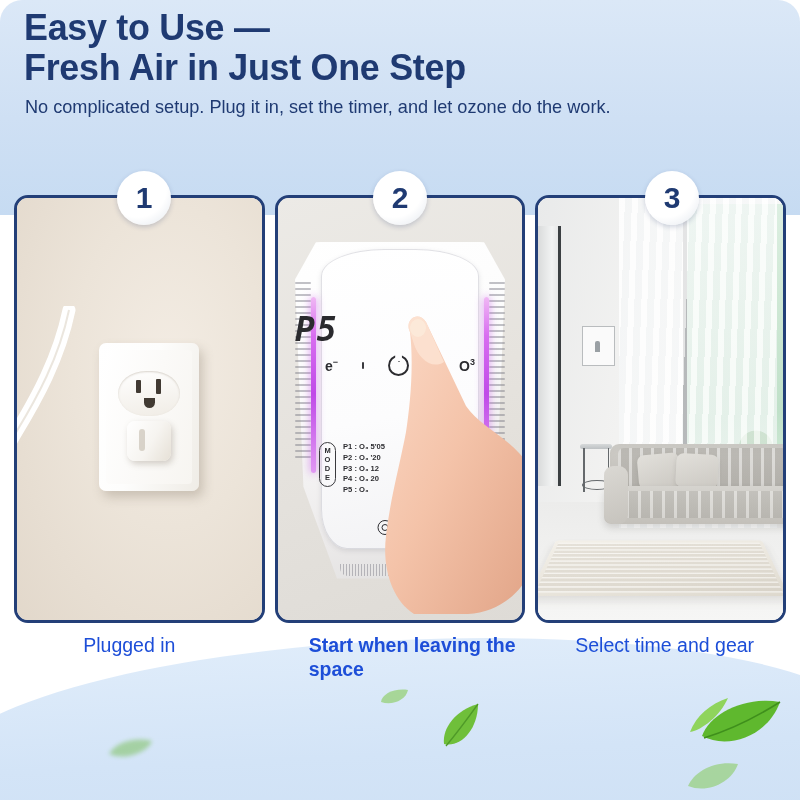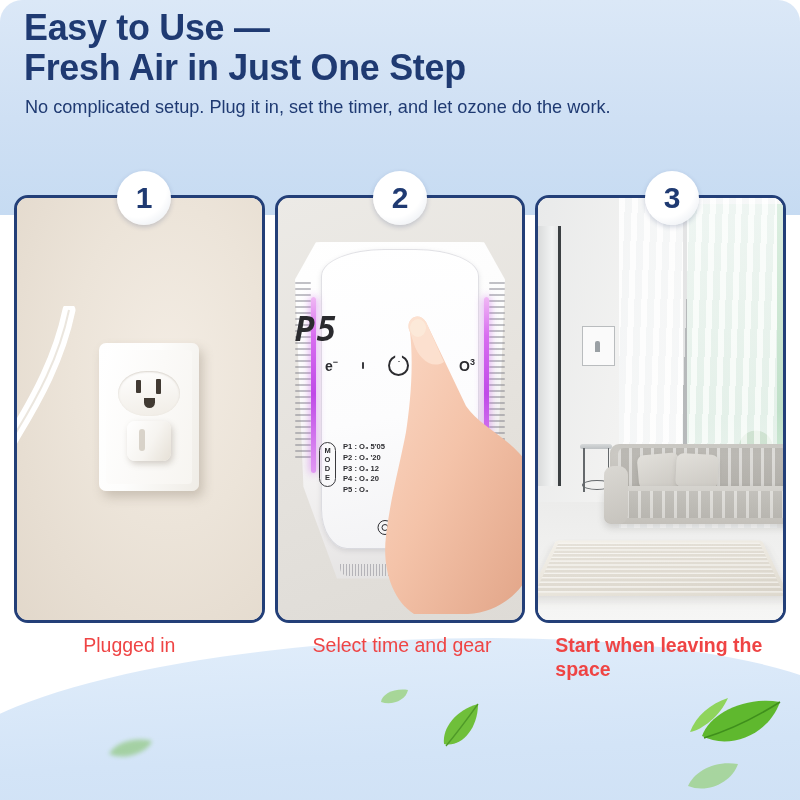--- a/index.html
+++ b/index.html
@@ -108,21 +108,21 @@
     left: 14px;
     top: 630px;
     width: 772px;
     height: 70px;
     display: flex;
     gap: 10px;
     z-index: 4;
   }
   .caption {
     flex: 1 1 0;
-    color: #ef4444;
+    color: #1d4ed8;
     font-size: 19.5px;
     line-height: 1.25;
     font-family: "Liberation Sans Narrow", "Liberation Sans", sans-serif;
     padding-top: 3px;
   }
   .caption.c1 { text-align: center; padding-right: 32px; }
   .caption.c2 { text-align: center; padding-right: 6px; }
   .caption.c3 { text-align: left; padding-left: 22px; font-weight: 700; }
 
   
@@ -729,17 +729,17 @@
   </div>
 
   <div class="leaf" style="left:108px; top:738px; opacity:0.42; filter:blur(2px);">
     <svg width="46" height="22" viewBox="0 0 46 22">
       <path d="M44,3 C24,-2 6,6 1,16 C18,23 40,14 44,3 Z" fill="#63b531"></path>
     </svg>
   </div>
 
   <div class="captions">
     <div class="caption c1">Plugged in</div>
+    <div class="caption c3">Start when leaving the space</div>
     <div class="caption c2">Select time and gear</div>
-    <div class="caption c3">Start when leaving the space</div>
   </div>
 
 </div>
 
 </body></html>

